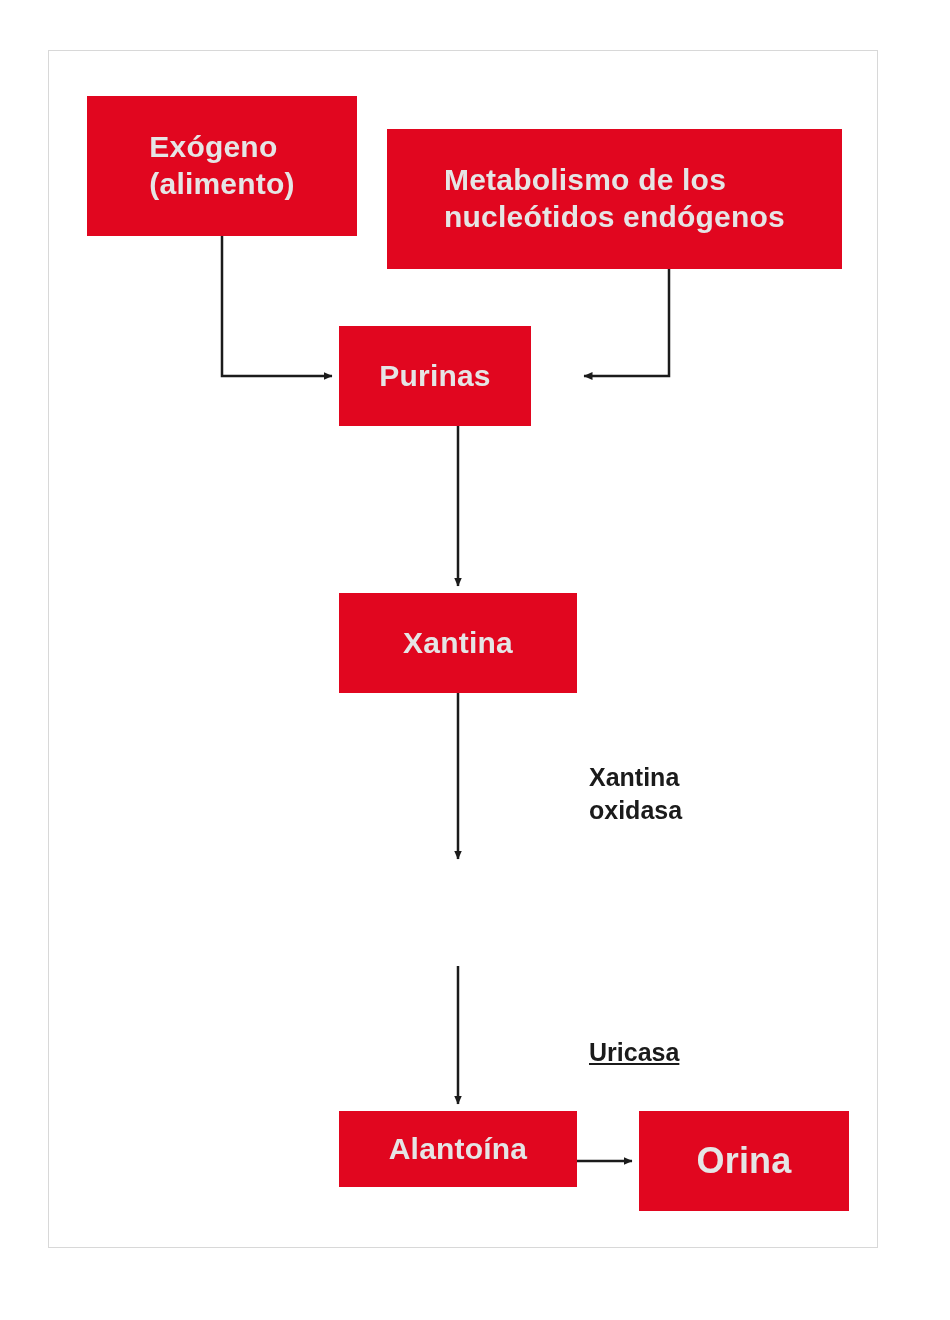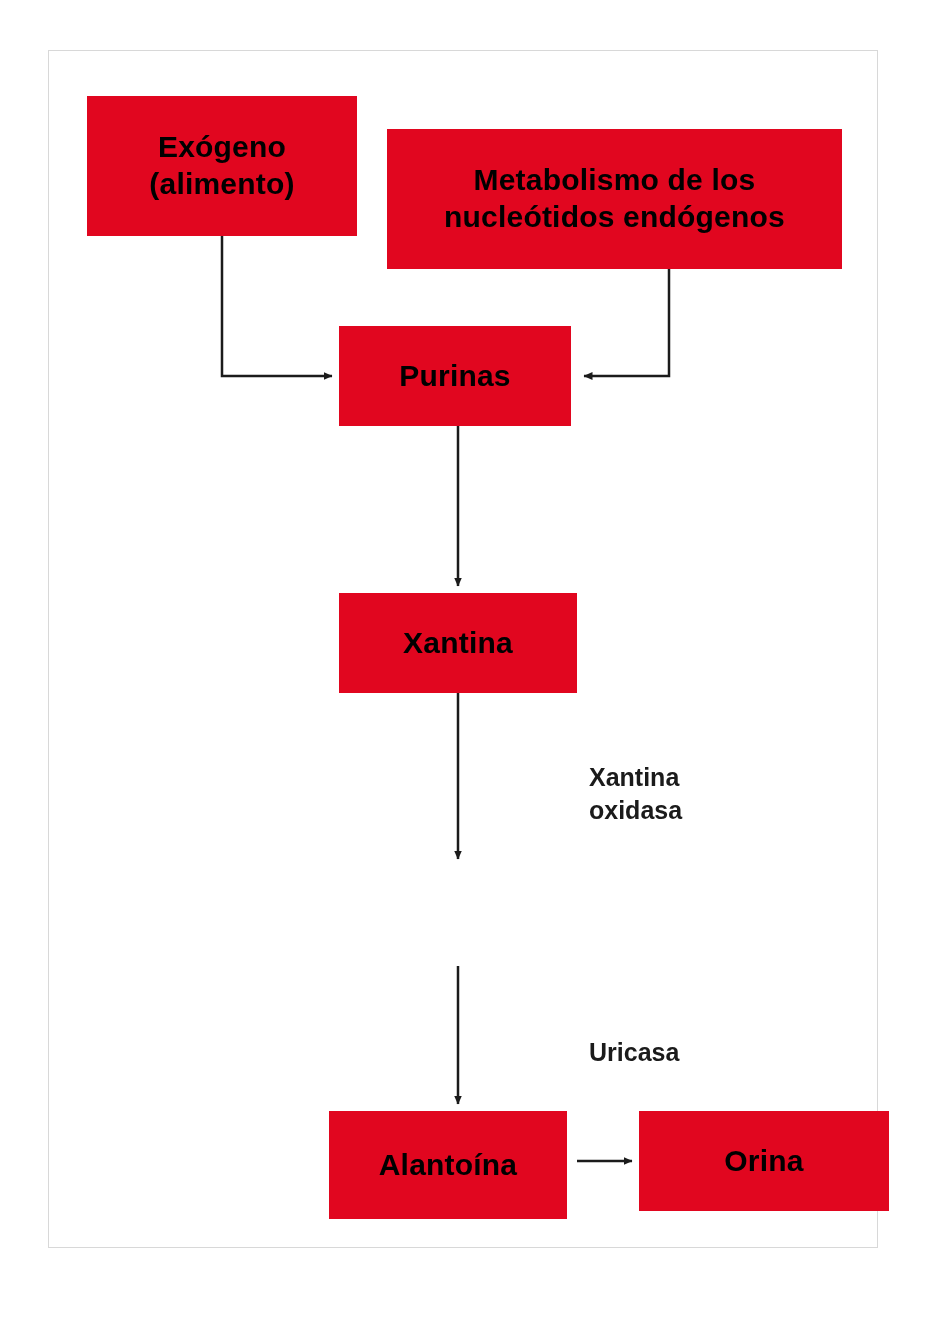--- a/index.html
+++ b/index.html
@@ -19,25 +19,24 @@
     top: 50px;
     width: 830px;
     height: 1198px;
     border: 1px solid #d8d8d8;
     background: #ffffff;
     box-sizing: border-box;
   }
   .node {
     position: absolute;
     background: #e1061f;
-    color: #000000;
+    color: #e5e5e5;
     display: flex;
     align-items: center;
     justify-content: center;
-    text-align: center;
     font-weight: bold;
     line-height: 1.22;
     letter-spacing: 0.2px;
     box-sizing: border-box;
     padding: 4px 8px;
   }
   .edge-label {
     position: absolute;
     color: #1b1b1b;
     font-weight: bold;
@@ -50,25 +49,25 @@
     position: absolute;
     left: 0;
     top: 0;
     width: 830px;
     height: 1198px;
     overflow: visible;
   }
   
   #node-exogeno   { left: 38px;  top: 45px;  width: 270px; height: 140px; font-size: 30px; }
   #node-endogeno  { left: 338px; top: 45px;  width: 455px; height: 140px; font-size: 30px; margin-top: 33px; }
-  #node-purinas   { left: 290px; top: 275px; width: 232px; height: 100px; font-size: 30px; }
+  #node-purinas   { left: 290px; top: 275px; width: 192px; height: 100px; font-size: 30px; }
   #node-xantina   { left: 290px; top: 542px; width: 238px; height: 100px; font-size: 30px; }
   #node-acido     { left: 290px; top: 815px; width: 238px; height: 100px; font-size: 30px; }
-  #node-alantoina { left: 280px; top: 1060px;width: 238px; height: 108px; font-size: 30px; }
-  #node-orina     { left: 590px; top: 1060px;width: 250px; height: 100px; font-size: 30px; }
+  #node-alantoina { left: 290px; top: 1060px;width: 238px; height: 76px; font-size: 30px; }
+  #node-orina     { left: 590px; top: 1060px;width: 210px; height: 100px; font-size: 36px; }
   #label-xantina-oxidasa { left: 540px; top: 710px; width: 200px; text-align: left; }
   #label-uricasa         { left: 540px; top: 985px; width: 200px; text-align: left; }
 </style>
 </head>
 <body>
 
 <div id="diagram-frame">
 
   <svg class="connectors" viewBox="0 0 830 1198">
     <defs>
@@ -101,15 +100,15 @@
   <div class="node" id="node-xantina" style="white-space: pre-line;">Xantina</div>
 
 
   <div class="node" id="node-alantoina" style="white-space: pre-line;">Alantoína</div>
 
   <div class="node" id="node-orina" style="white-space: pre-line;">Orina</div>
 
   <div class="edge-label" id="label-xantina-oxidasa" style="white-space: pre-line;">Xantina
 oxidasa</div>
 
-  <div class="edge-label" id="label-uricasa" style="white-space: pre-line;">Uricasa</div>
+  <div class="edge-label" id="label-uricasa" style="white-space: pre-line; text-decoration: underline;">Uricasa</div>
 
 </div>
 
 </body></html>

